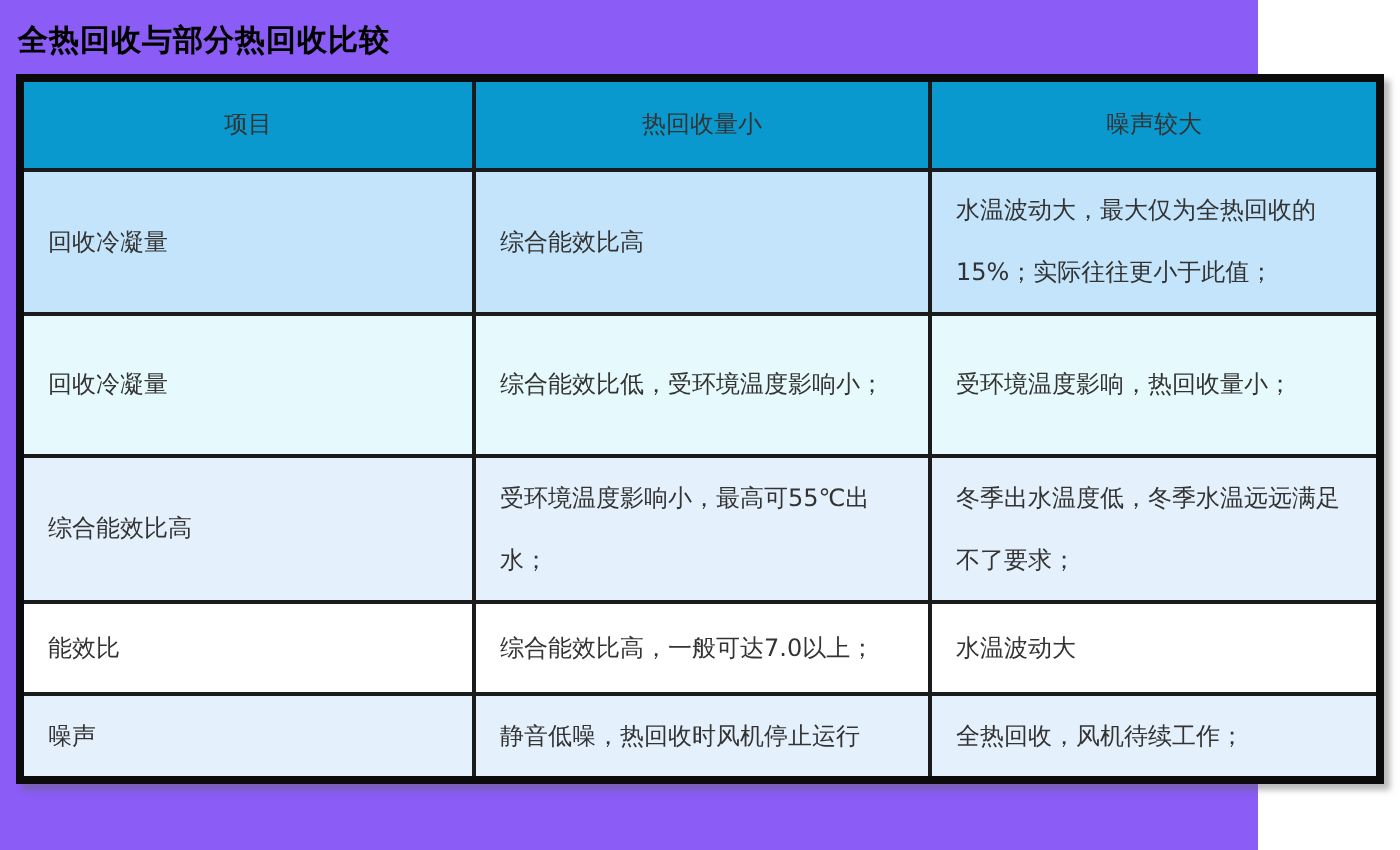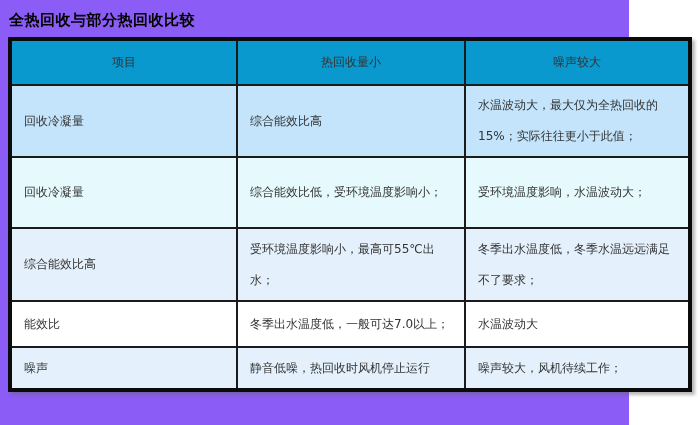--- a/index.html
+++ b/index.html
@@ -72,33 +72,33 @@
     </thead>
     <tbody>
       <tr class="r0" style="background-color: rgb(195, 228, 251);">
         <td>回收冷凝量</td>
         <td>综合能效比高</td>
         <td>水温波动大，最大仅为全热回收的15%；实际往往更小于此值；</td>
       </tr>
       <tr class="r1" style="background-color: rgb(230, 250, 253);">
         <td>回收冷凝量</td>
         <td>综合能效比低，受环境温度影响小；</td>
-        <td>受环境温度影响，水温波动大；</td>
+        <td>受环境温度影响，热回收量小；</td>
       </tr>
       <tr class="r2" style="background-color: rgb(228, 241, 252);">
         <td>综合能效比高</td>
         <td>受环境温度影响小，最高可55℃出水；</td>
         <td>冬季出水温度低，冬季水温远远满足不了要求；</td>
       </tr>
       <tr class="r3" style="background-color: rgb(255, 255, 255);">
         <td>能效比</td>
-        <td>冬季出水温度低，一般可达7.0以上；</td>
+        <td>综合能效比高，一般可达7.0以上；</td>
         <td>水温波动大</td>
       </tr>
       <tr class="r4" style="background-color: rgb(228, 241, 252);">
         <td>噪声</td>
         <td>静音低噪，热回收时风机停止运行</td>
-        <td>噪声较大，风机待续工作；</td>
+        <td>全热回收，风机待续工作；</td>
       </tr>
     </tbody>
   </table>
 
 </div>
 
 </body></html>

